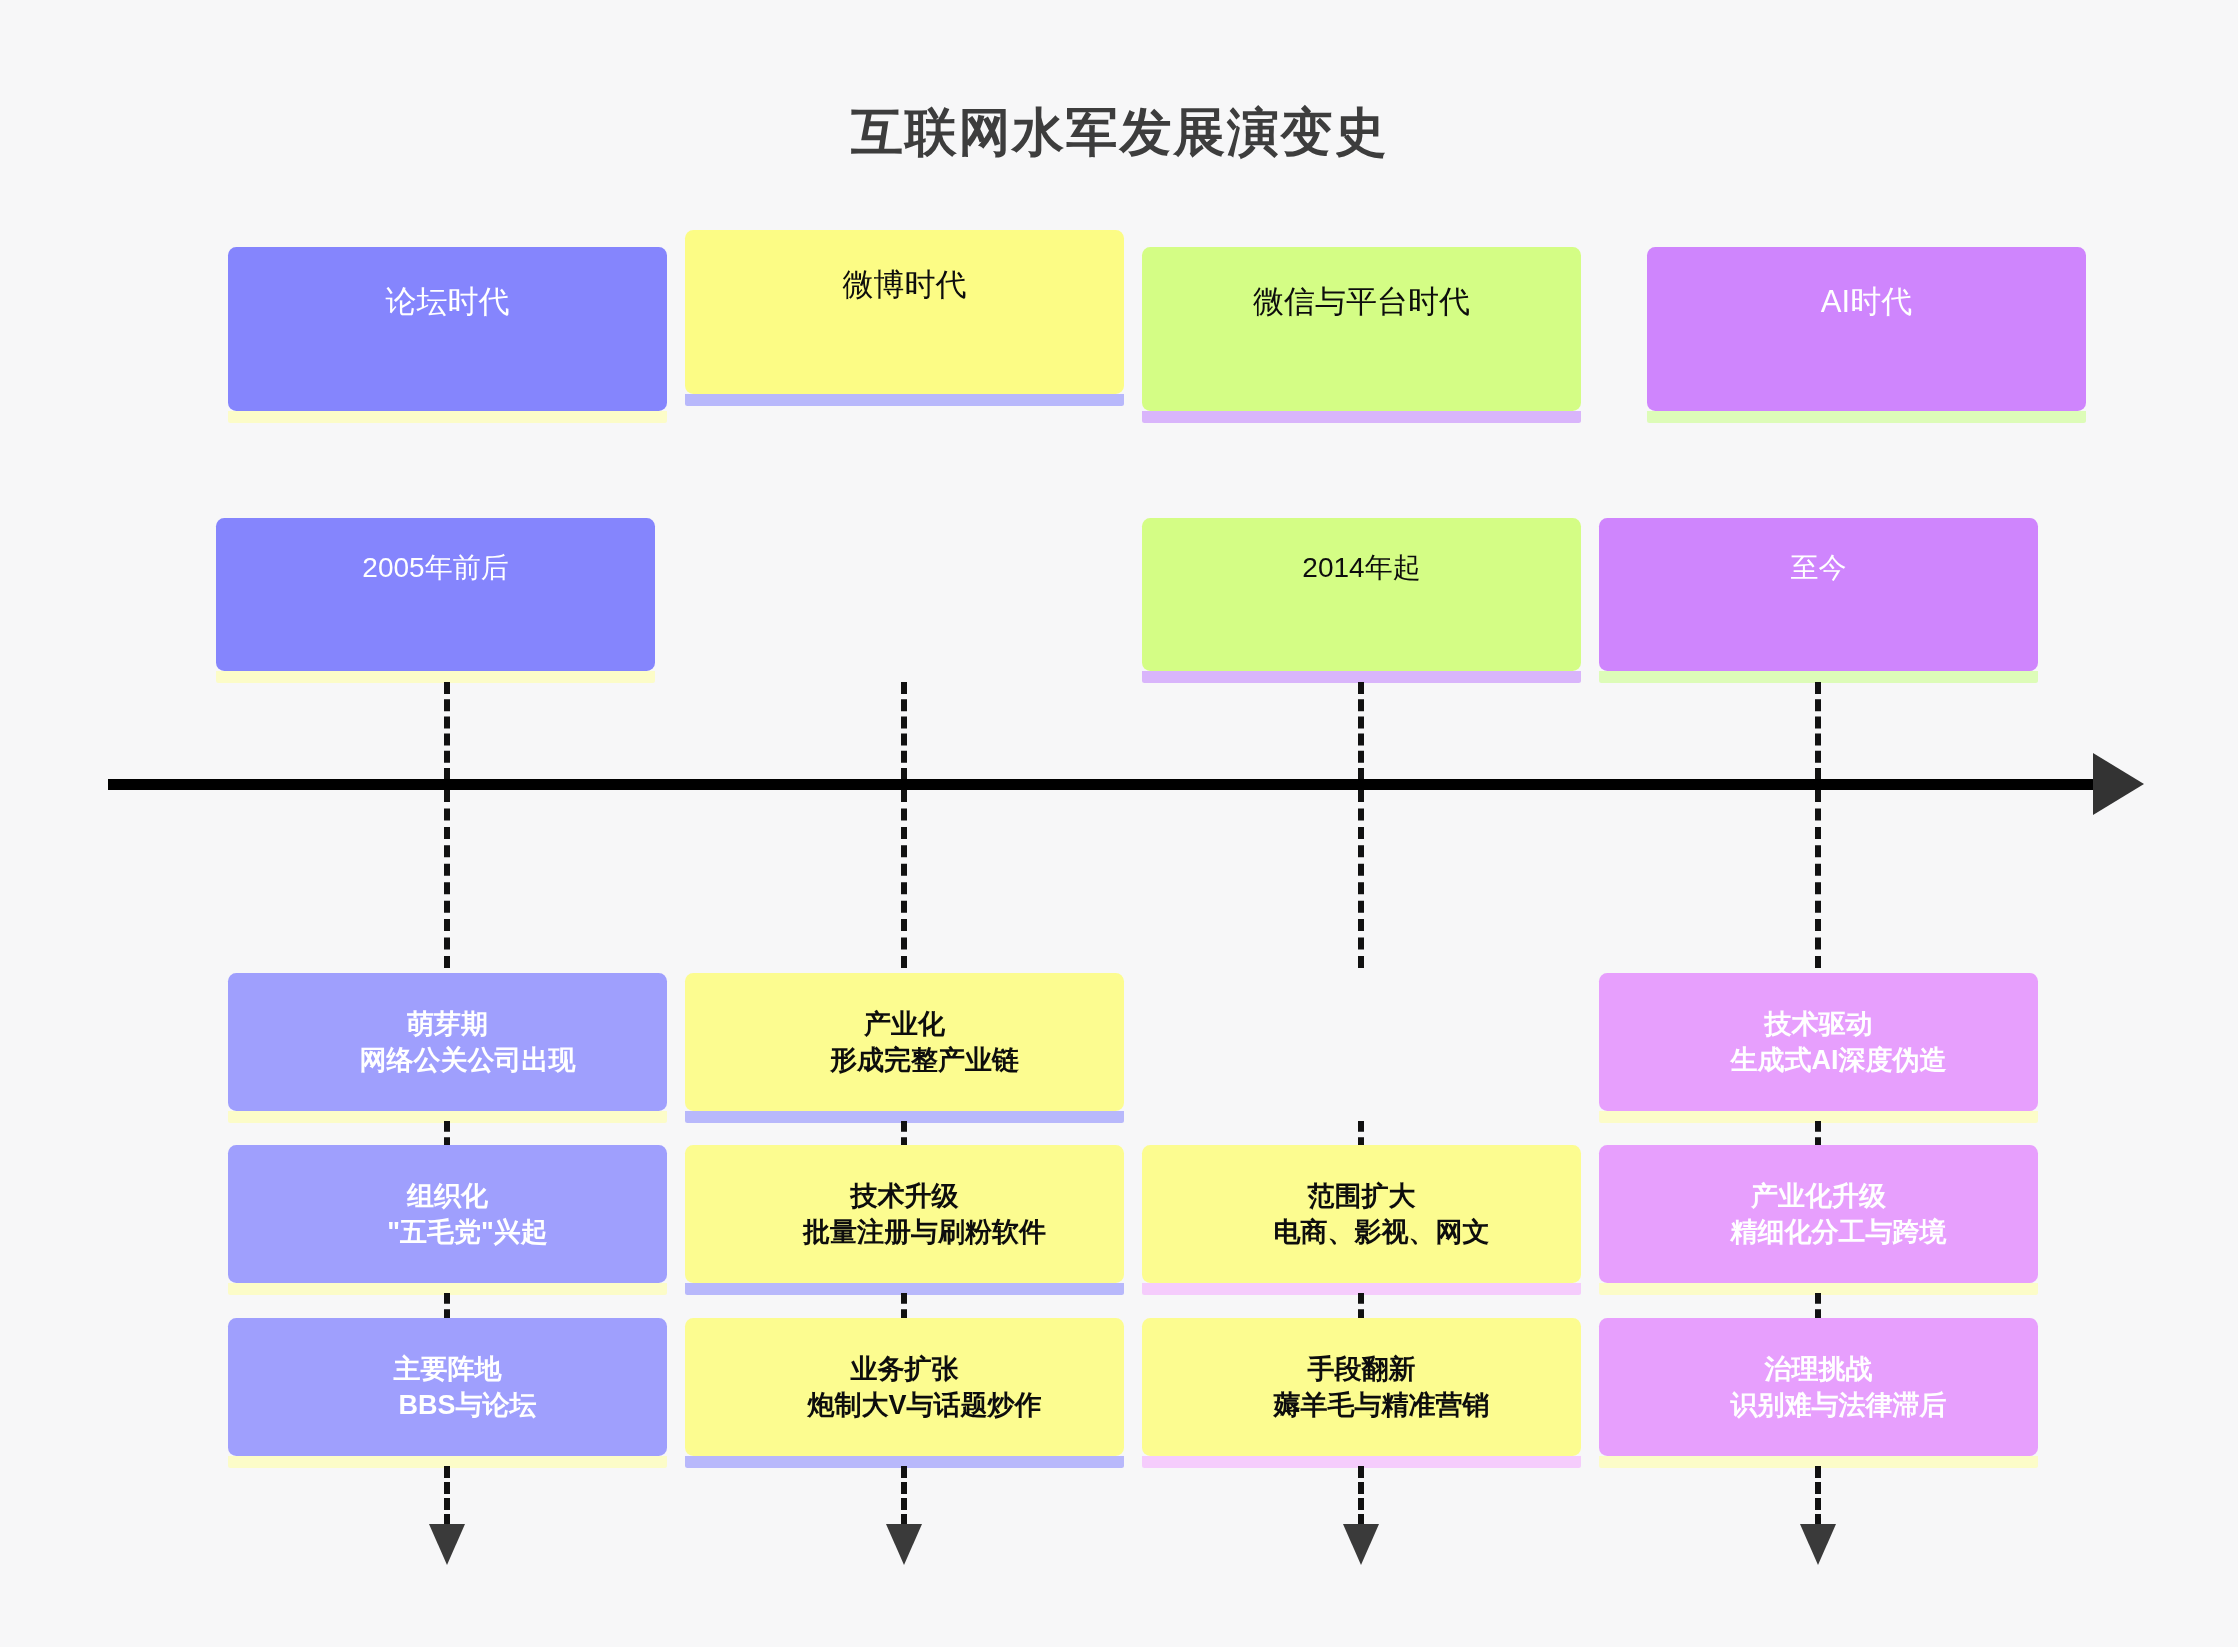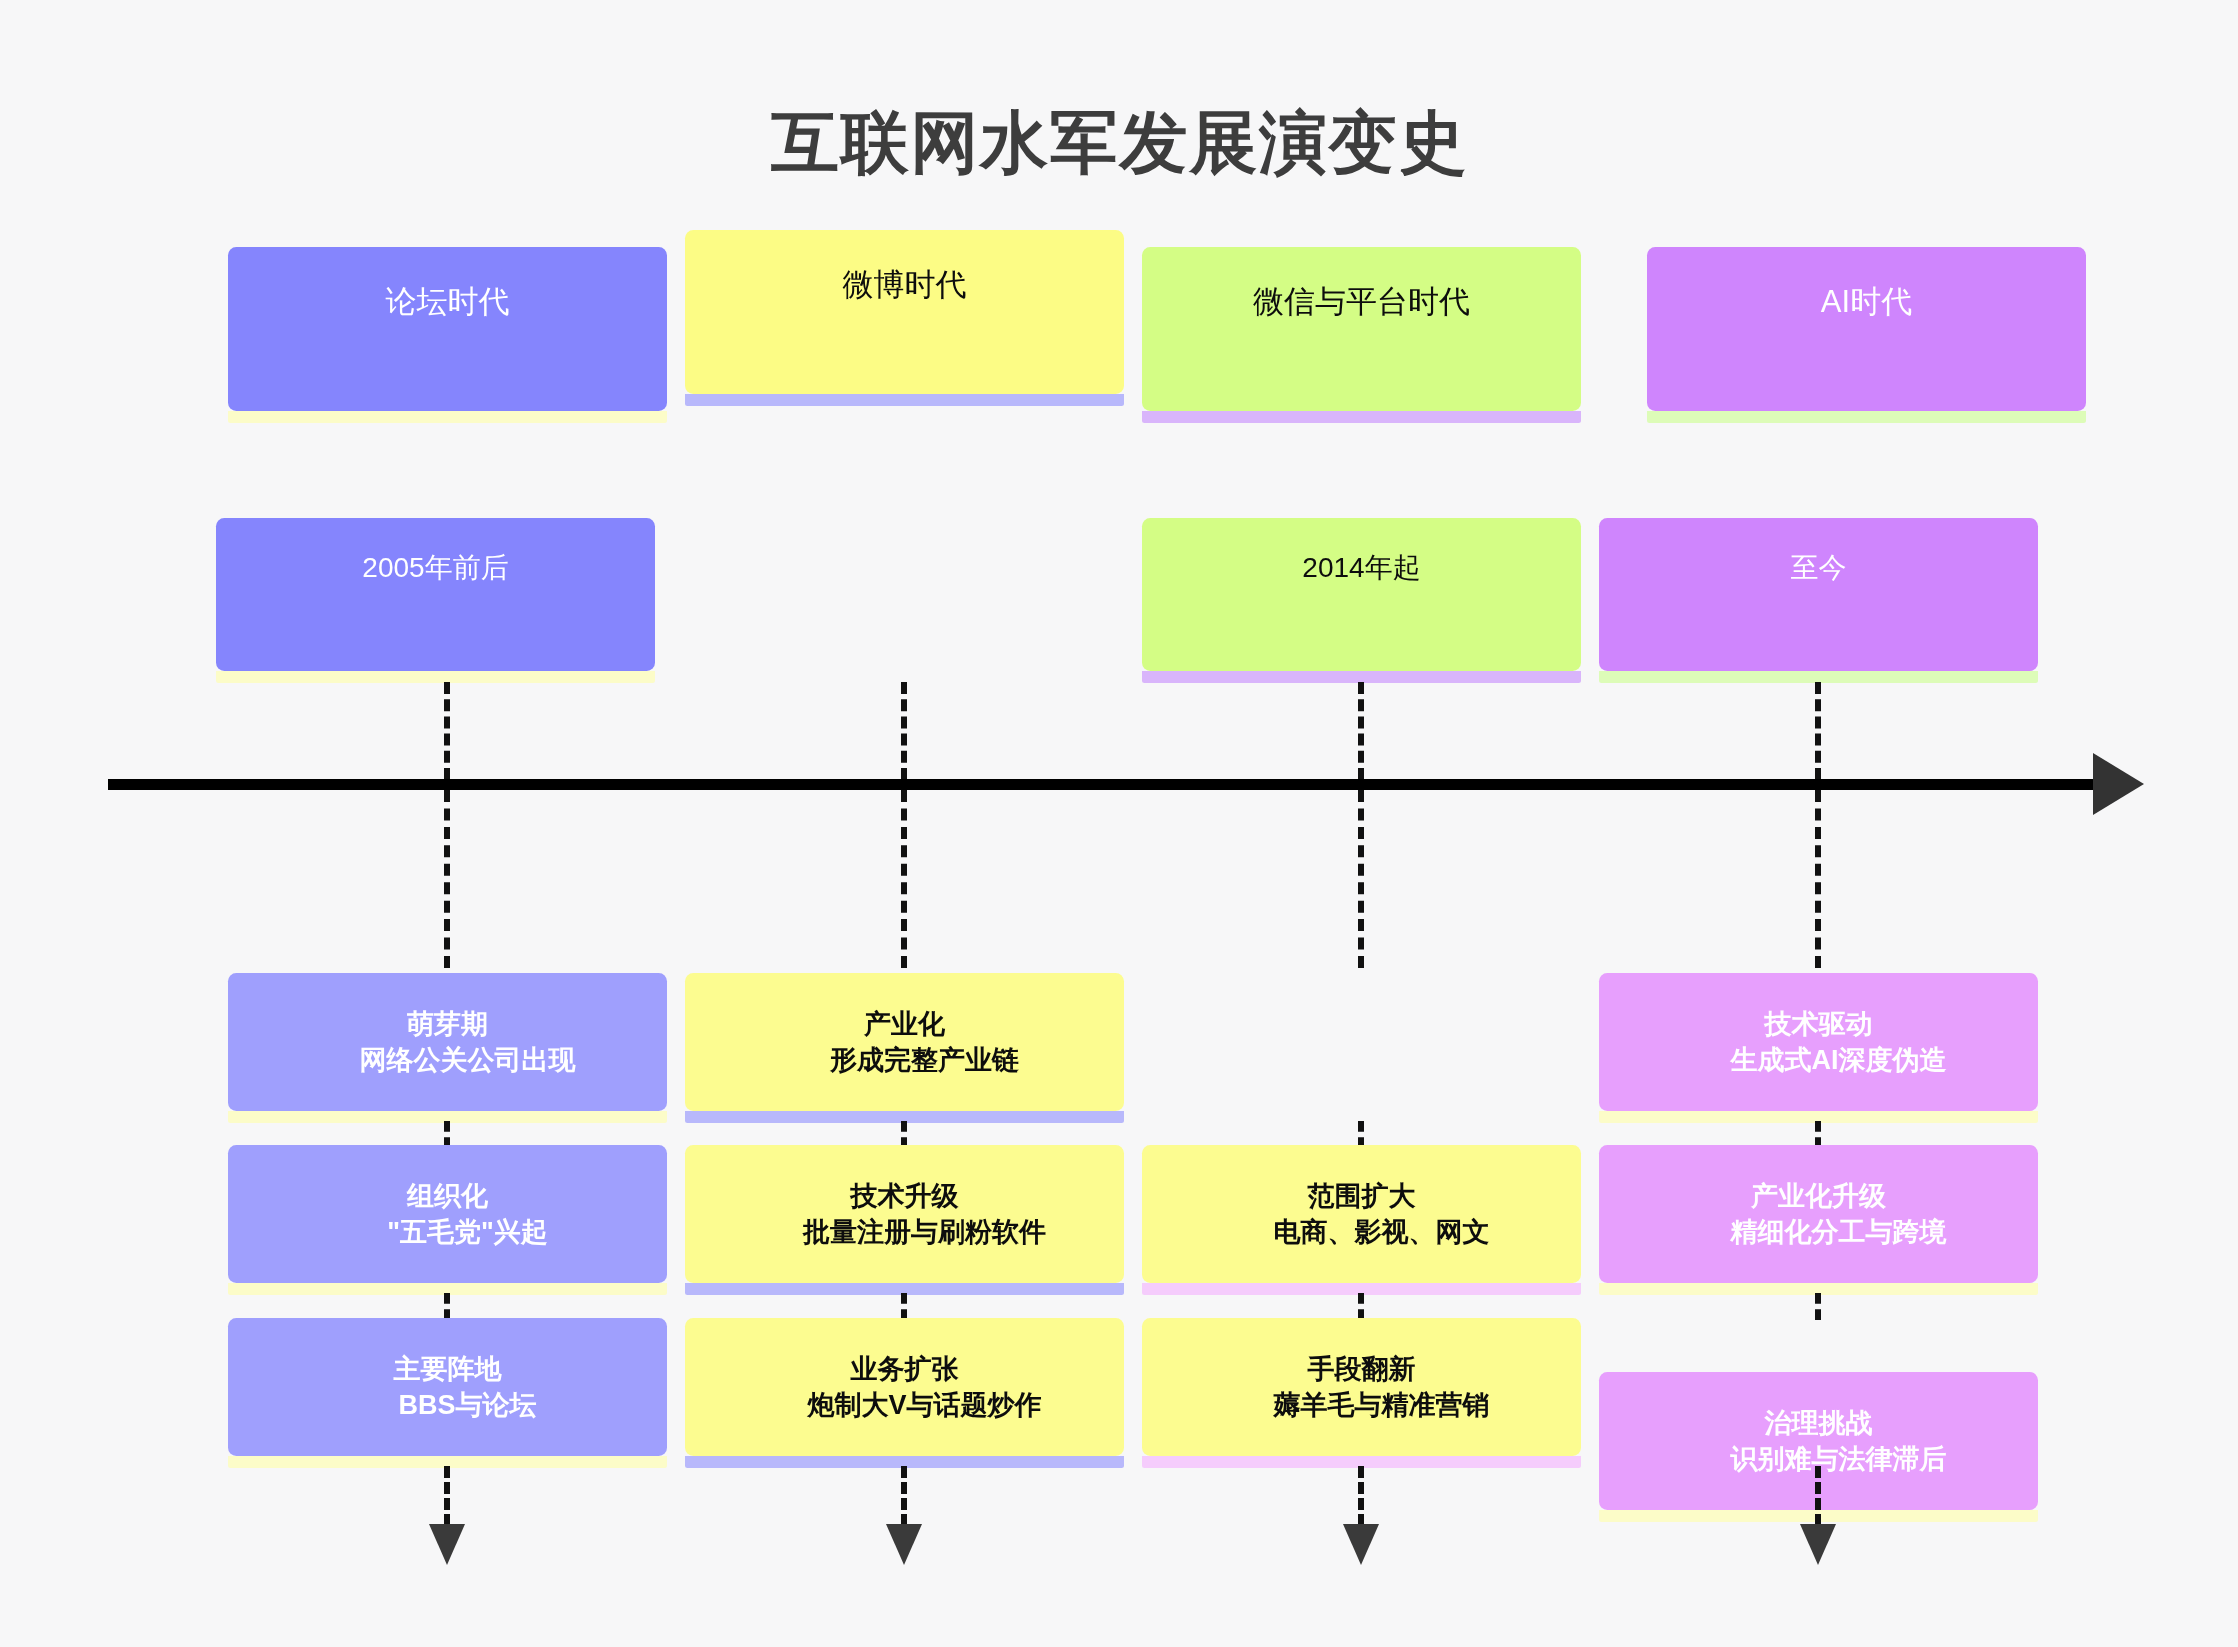--- a/index.html
+++ b/index.html
@@ -15,21 +15,21 @@
     position: relative;
   }
 
   
   .title {
     position: absolute;
     top: 98px;
     left: 0;
     width: 2239px;
     text-align: center;
-    font-size: 68px;
+    font-size: 52px;
     font-weight: bold;
     color: #3d3d3d;
     letter-spacing: 1.7px;
     white-space: nowrap;
   }
 
   
   .canvas {
     position: absolute;
     inset: 0;
@@ -296,21 +296,21 @@
   </div>
 
   <div class="card detail-card" style="left:1142px; top:1318px; width:439px; height:138px;">
     <div class="card-body" style="background:#fcfc90;">
       <div class="line1 txt-dark">手段翻新</div>
       <div class="line2 txt-dark">薅羊毛与精准营销</div>
     </div>
     <div class="underbar" style="background:#f5ccfc;"></div>
   </div>
 
-  <div class="card detail-card" style="left:1599px; top:1372px; width:439px; height:138px;">
+  <div class="card detail-card" style="left:1599px; top:1318px; width:439px; height:138px;">
     <div class="card-body" style="background:#e79ffd;">
       <div class="line1 txt-white">治理挑战</div>
       <div class="line2 txt-white">识别难与法律滞后</div>
     </div>
     <div class="underbar" style="background:#fcfcc8;"></div>
   </div>
 
   <div class="dash" style="left:444px; top:1466px; height:60px;"></div>
   <div class="down-head" style="left:429px; top:1524px;"></div>
 

